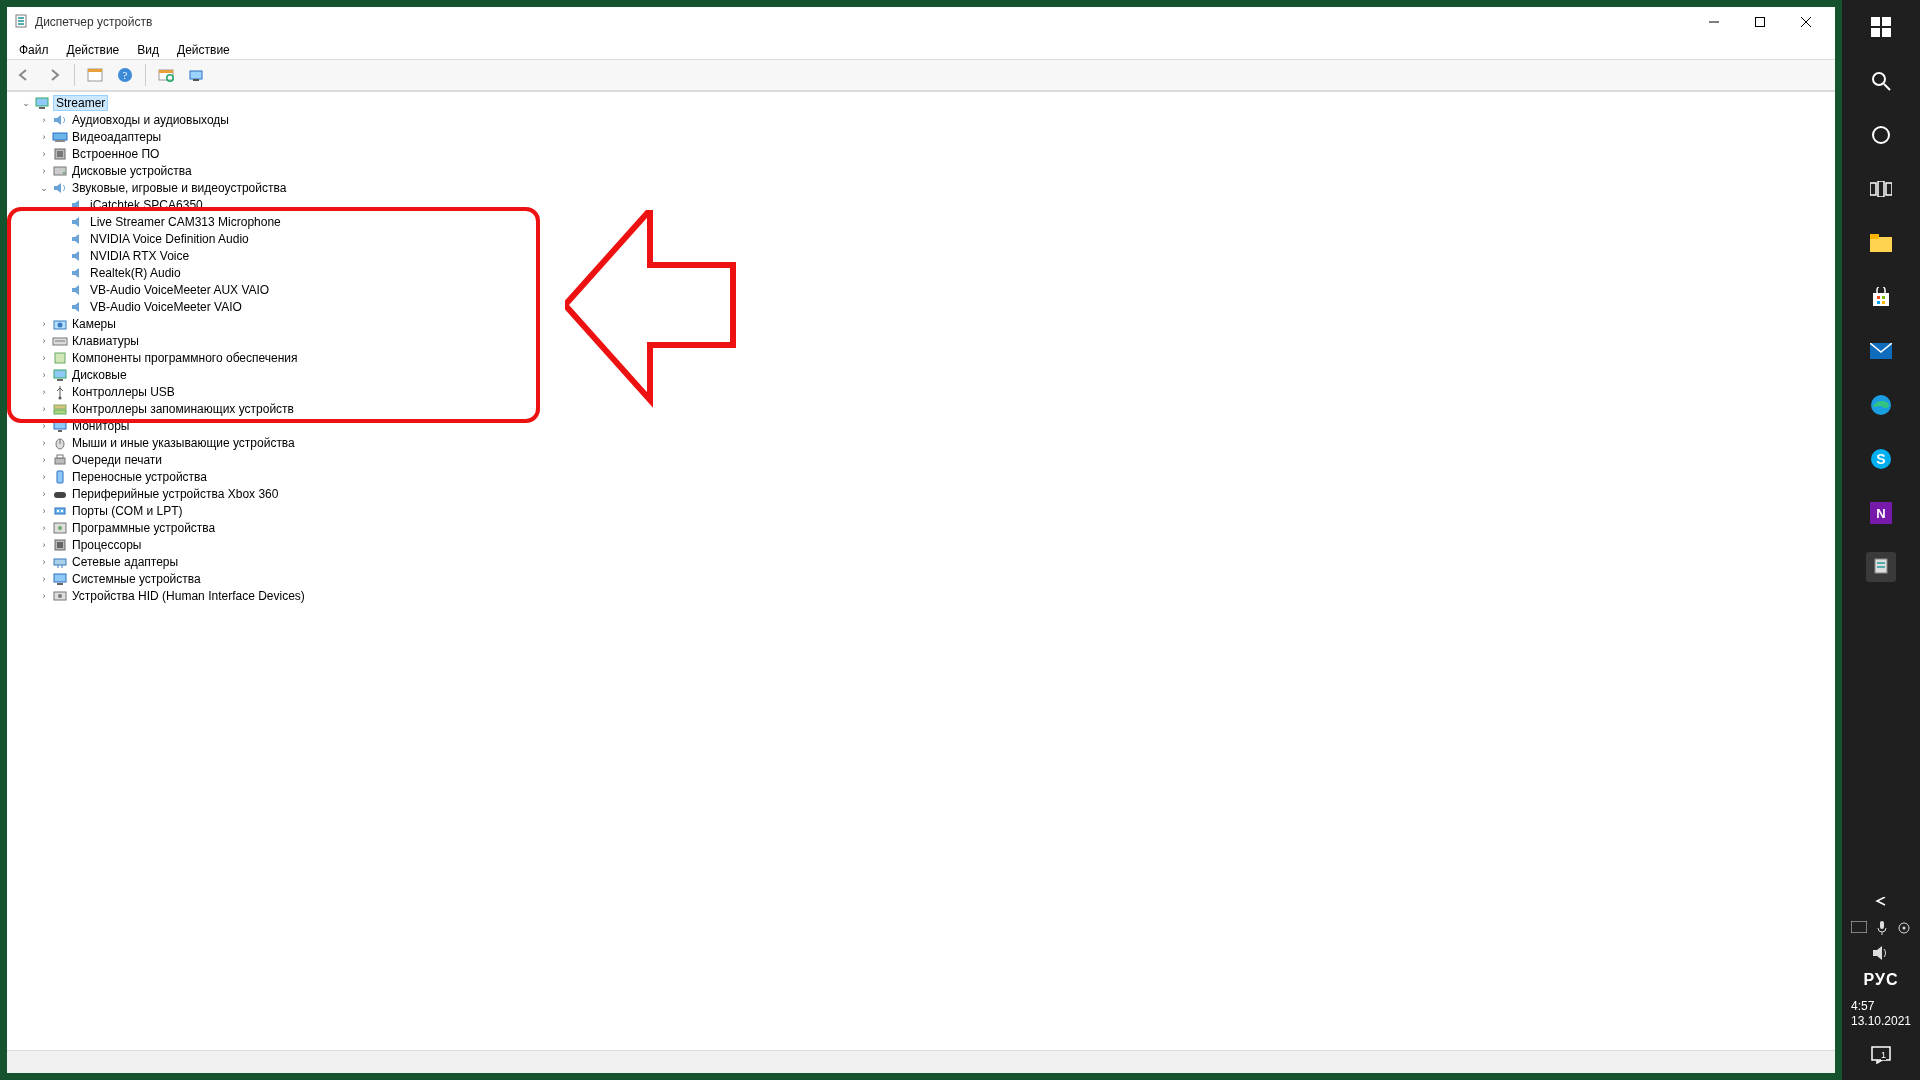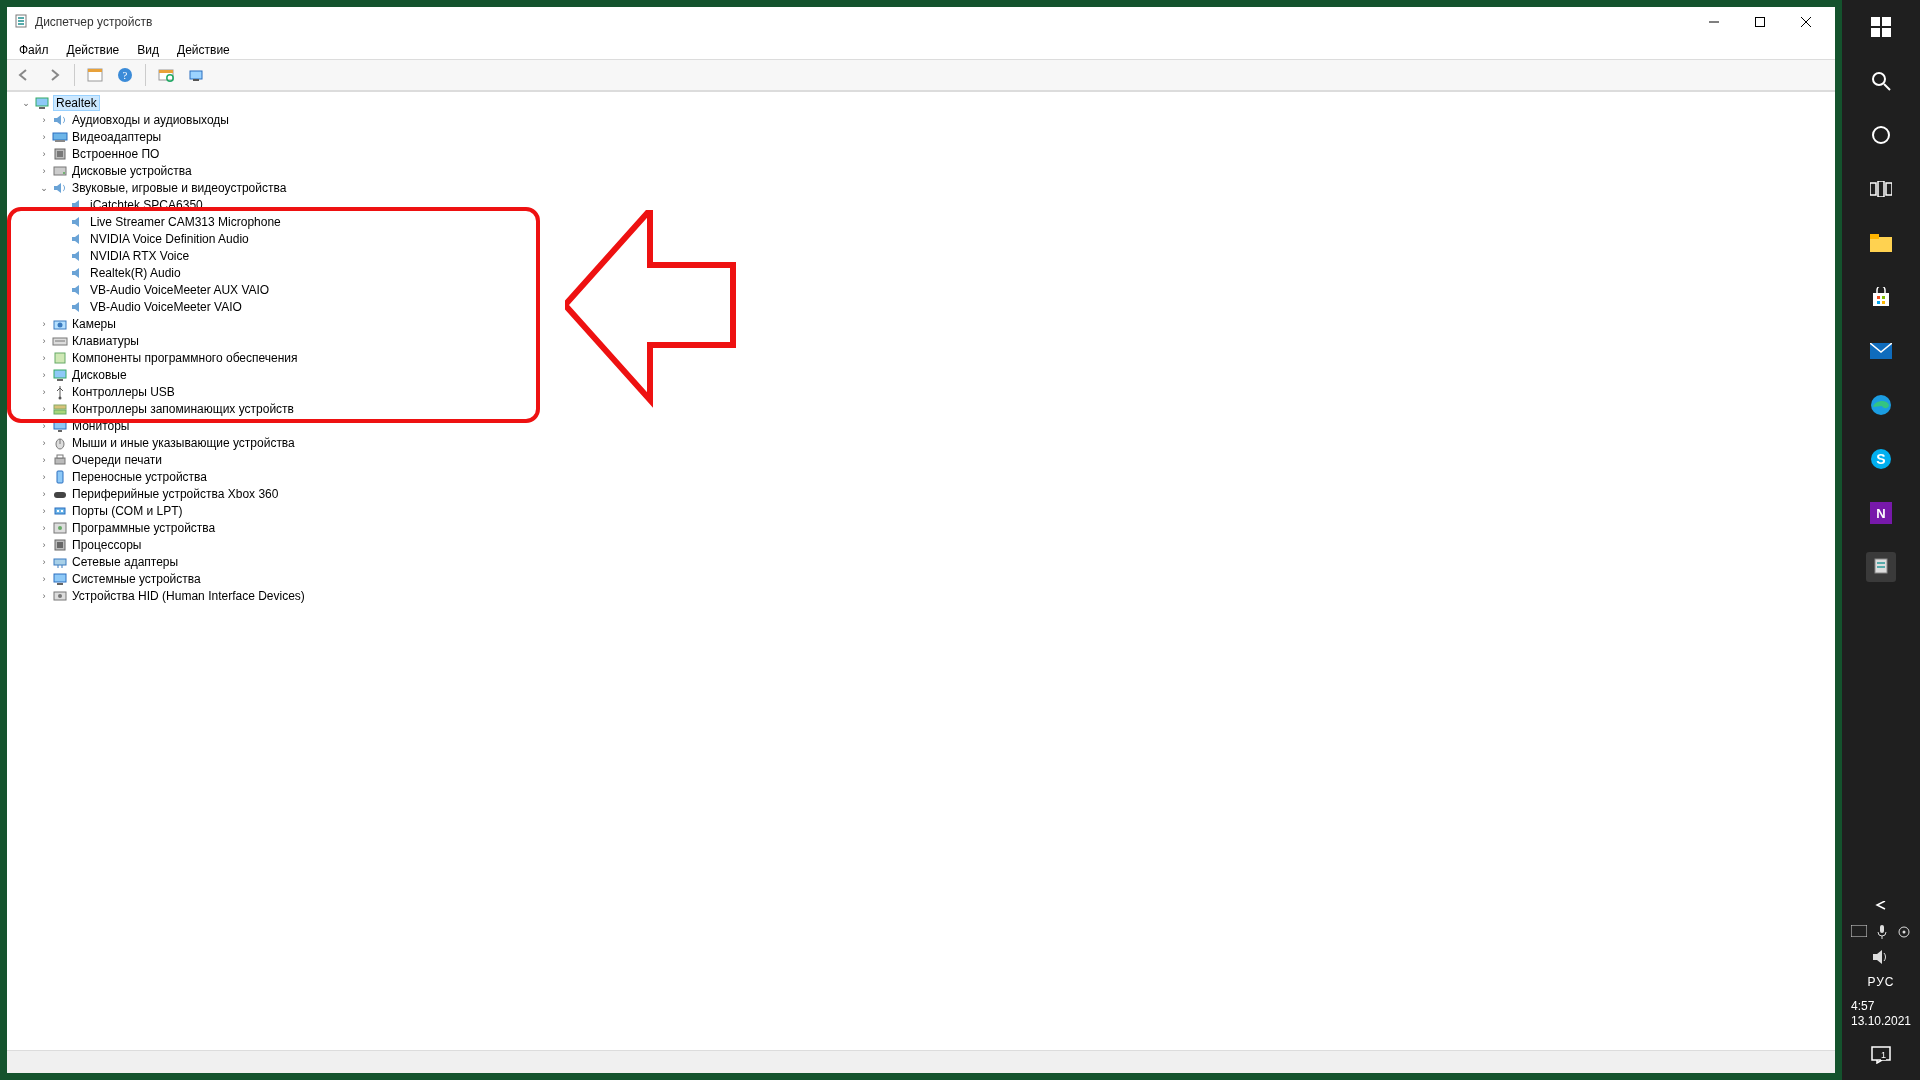--- a/index.html
+++ b/index.html
@@ -25,21 +25,21 @@
   .annot-box{position:absolute;border:4px solid #e11;border-radius:14px;pointer-events:none}
   .arrow{position:absolute;pointer-events:none}
   
   .taskbar{position:absolute;right:0;top:0;width:78px;height:1080px;background:#1f1f1f;display:flex;flex-direction:column;align-items:center;color:#fff}
   .tb-top{display:flex;flex-direction:column;align-items:center;gap:24px;padding-top:12px}
   .tb-bottom{margin-top:auto;display:flex;flex-direction:column;align-items:center;gap:10px;padding-bottom:10px;font-size:12px}
   .tb-icon{width:30px;height:30px;display:flex;align-items:center;justify-content:center;border-radius:3px}
   .tb-icon svg{display:block}
   .tb-sel{background:#3a3a3a}
   .tray-row{display:flex;gap:10px;color:#ddd}
-  .lang{font-weight:400;font-size:12px;letter-spacing:1px}
+  .lang{font-weight:700;font-size:16px;letter-spacing:1px}
   .clock{text-align:left;line-height:1.3}
   svg{display:block}
 </style>
 </head>
 <body>
 
 <div class="screen">
   <div class="app-window">
 
     <div class="titlebar">
@@ -121,21 +121,21 @@
 
     <div class="tree-pane">
       <div class="row ind0">
         <span class="tw">⌄</span>
         <span class="ico">
             <svg width="16" height="16">
               <rect x="2" y="3" width="12" height="8" fill="#8ec9f7" stroke="#3a6"></rect>
               <rect x="5" y="12" width="6" height="2" fill="#666"></rect>
             </svg>
           </span>
-        <span class="sel" style="padding:0 2px">Realtek</span>
+        <span class="sel" style="padding:0 2px">Streamer</span>
       </div>
       <div class="row ind1">
           <span class="tw">›</span>
           <span class="ico">
             <svg width="16" height="16">
               <path d="M2 6h3l4-3v10l-4-3H2z" fill="#6aa3d6"></path>
               <path d="M11 5c2 1 2 5 0 6" fill="none" stroke="#6aa3d6"></path>
             </svg>
           </span>
           <span>Аудиовходы и аудиовыходы</span>

